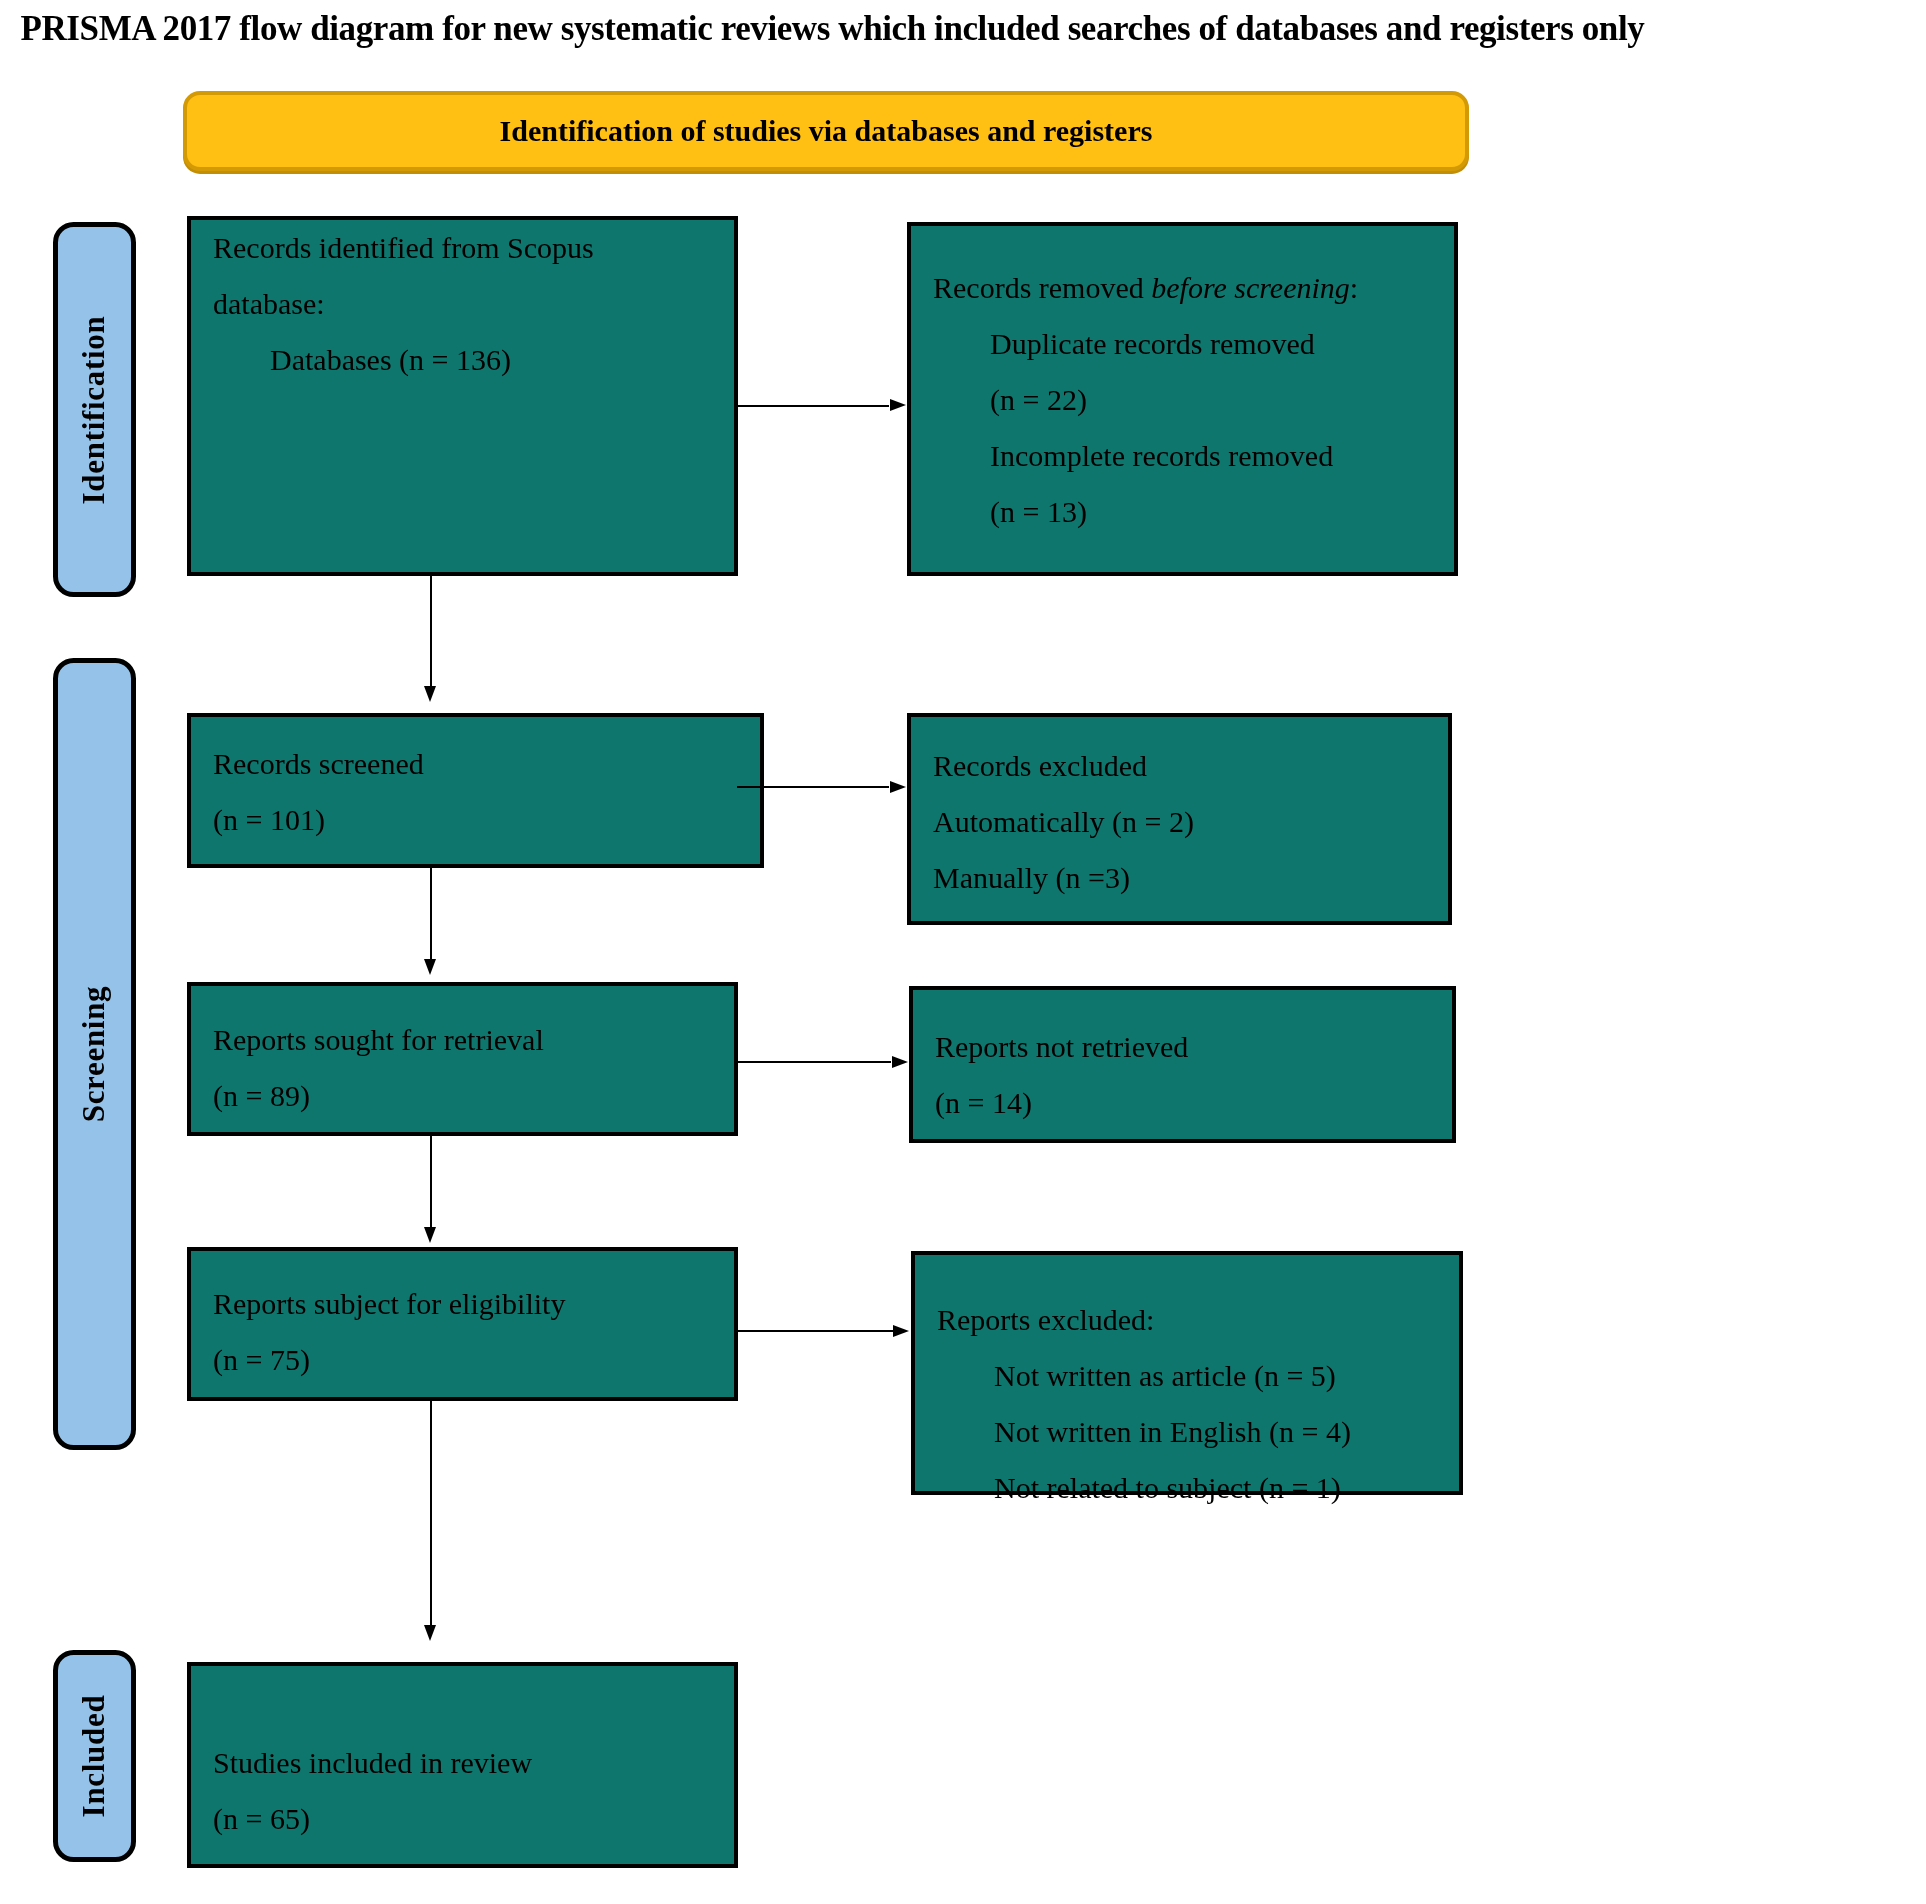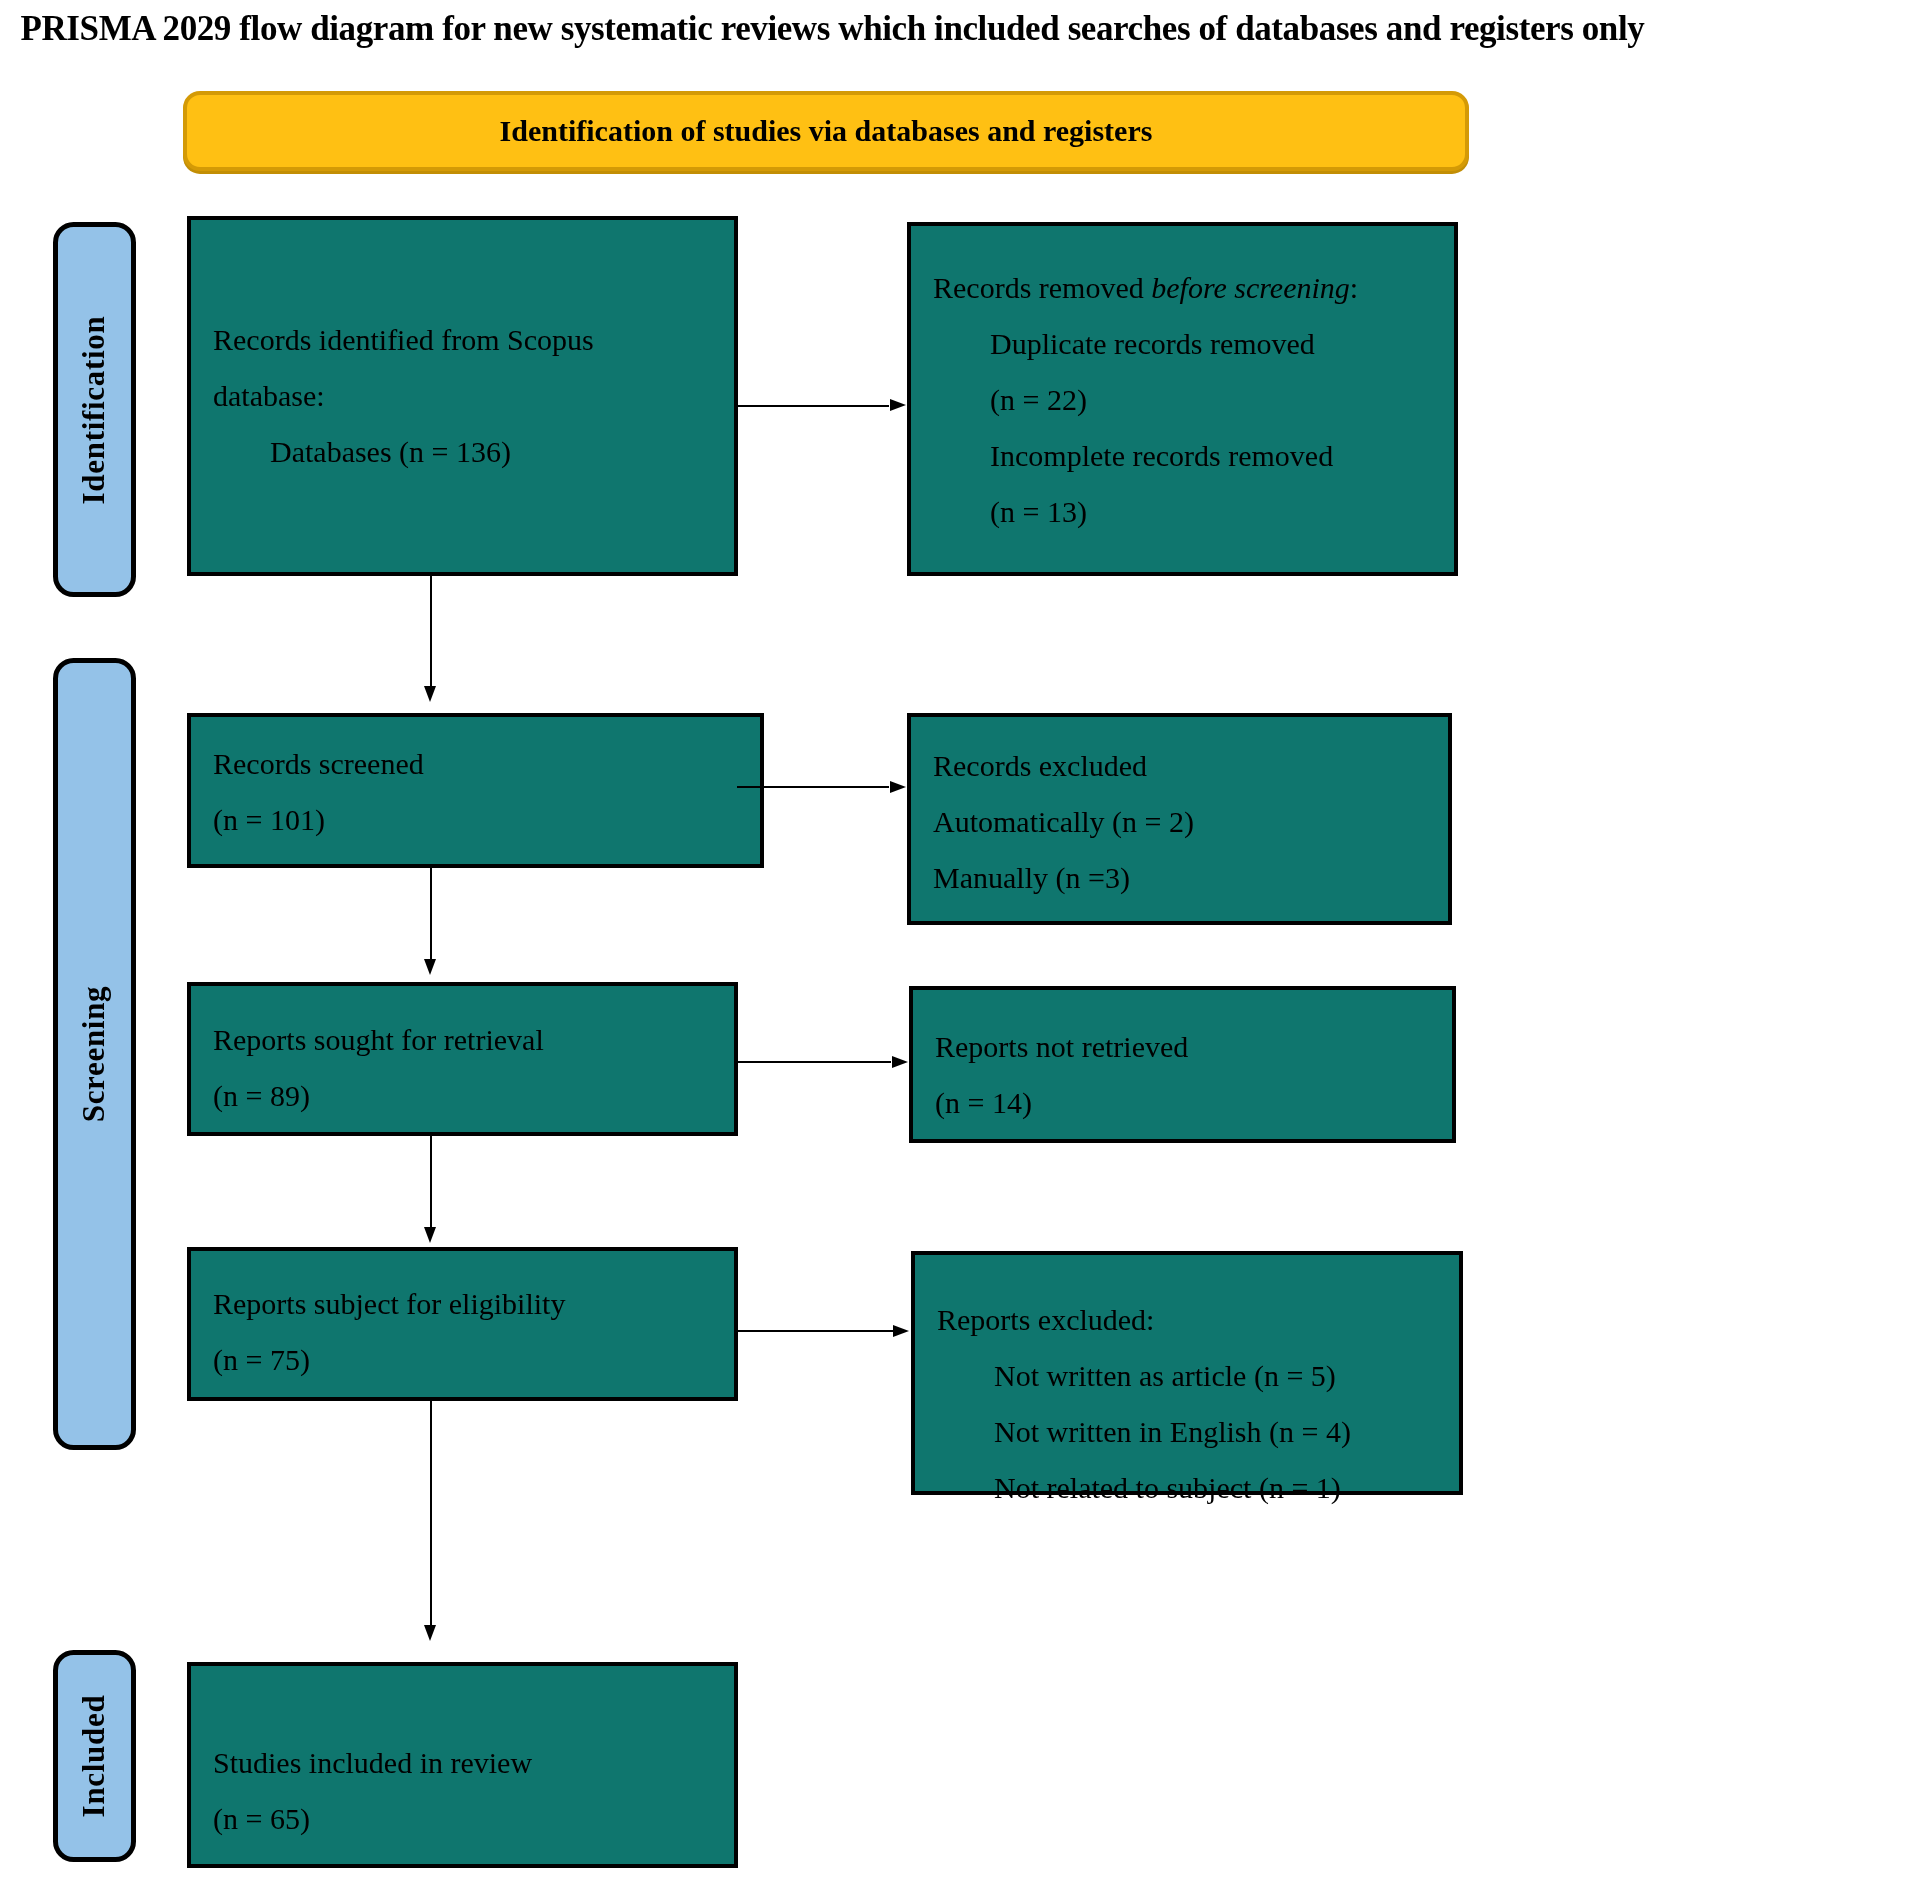--- a/index.html
+++ b/index.html
@@ -45,21 +45,21 @@
 
   .fbox {
     position:absolute; box-sizing:border-box;
     background:#0f766e; border:4.4px solid #000;
     font-size:30px; line-height:56px;
     padding-left:22px; padding-right:10.2px;
   }
   .fbox .ind { padding-left:57px; }
   .em { font-style:italic; }
 
-  .b-identified   { left:187px;  top:216px;  width:551px; height:360px; padding-top:92px; }
+  .b-identified   { left:187px;  top:216px;  width:551px; height:360px; }
   .b-removed      { left:907px; top:222px;  width:551px; height:354px; padding-top:34px; }
   .b-screened     { left:187px;  top:713px;  width:577px; height:155px; padding-top:19px; }
   .b-excl-screen  { left:907px; top:713px;  width:545px; height:212px; padding-top:20.5px; }
   .b-sought       { left:187px;  top:982px; width:551px; height:154px; padding-top:26px; }
   .b-notretrieved { left:909px; top:986px; width:547px; height:157px; padding-top:29px; }
   .b-assessed     { left:187px;  top:1247px; width:551px; height:154px; padding-top:25px; }
   .b-excl-reports { left:911px; top:1251px; width:552px; height:244px; padding-top:37px; }
   .b-included     { left:187px;  top:1662px; width:551px; height:206px; padding-top:69px; }
 
   .hline { position:absolute; height:2.2px; background:#000; }
@@ -71,21 +71,21 @@
   }
   .ah-down {
     position:absolute; width:0; height:0;
     border-left:6.6px solid transparent; border-right:6.6px solid transparent;
     border-top:16px solid #000;
   }
 </style>
 </head>
 <body>
 
-<div class="title">PRISMA 2029 flow diagram for new systematic reviews which included searches of databases and registers only</div>
+<div class="title">PRISMA 2017 flow diagram for new systematic reviews which included searches of databases and registers only</div>
 
 <div class="banner">
   <span>Identification of studies via databases and registers</span>
 </div>
 
 <div class="sidebar sb-identification">
   <span>Identification</span>
 </div>
 <div class="sidebar sb-screening">
   <span>Screening</span>

